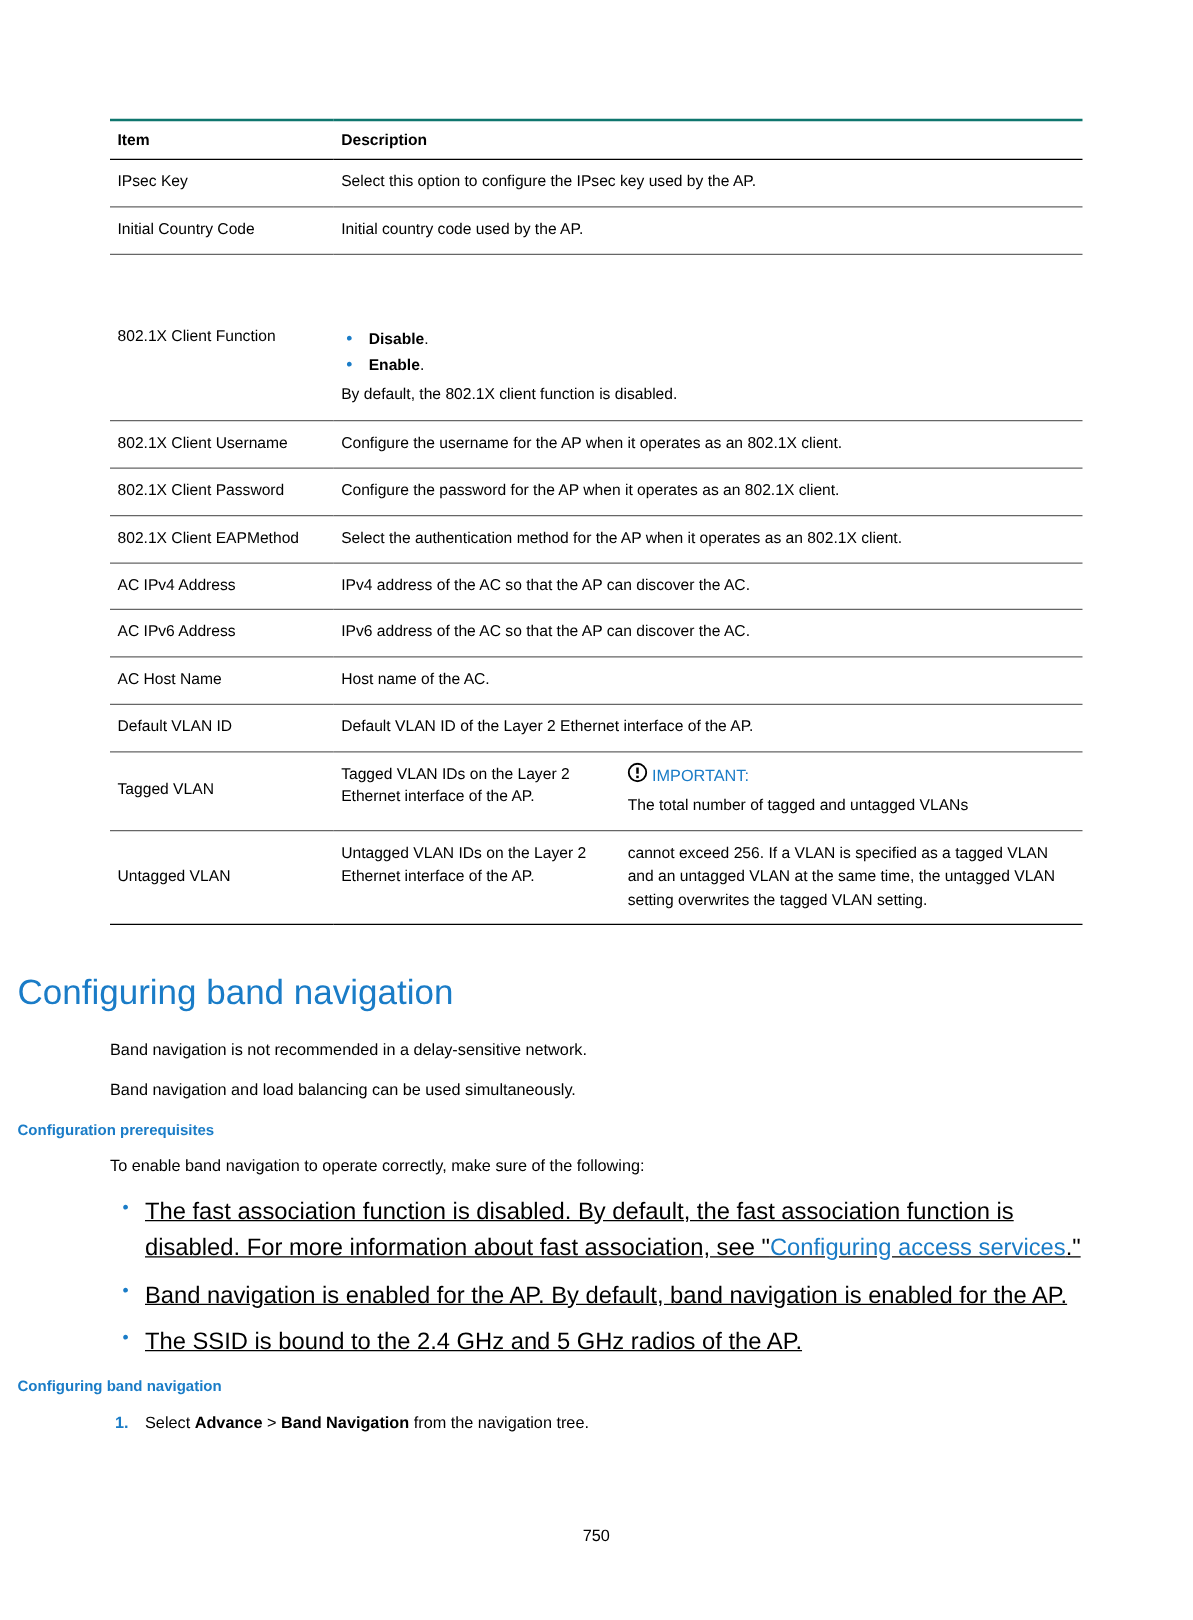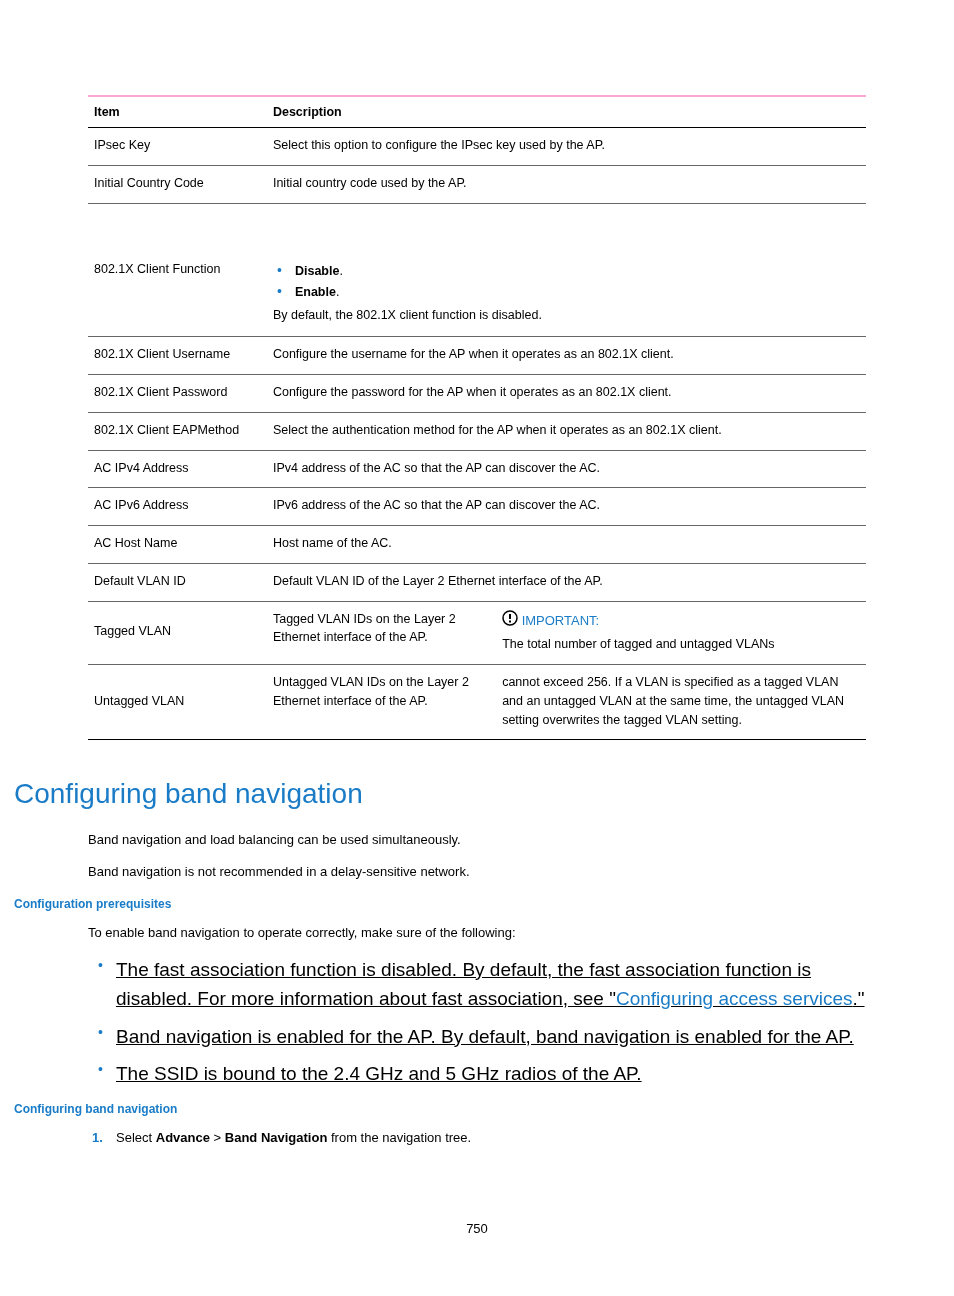--- a/index.html
+++ b/index.html
@@ -13,21 +13,21 @@
     }
     .content {
       padding: 95px 88px 0 88px;
     }
     table {
       width: 100%;
       border-collapse: collapse;
       font-size: 12.5px;
     }
     thead tr {
-      border-top: 2px solid #f9a8d4;
+      border-top: 2px solid #0f766e;
       border-bottom: 1.5px solid #000;
     }
     th {
       text-align: left;
       font-weight: bold;
       padding: 8px 6px;
     }
     th:first-child { width: 23%; }
     tbody tr {
       border-bottom: 1px solid #666;
@@ -220,22 +220,22 @@
             <div class="desc-left">Untagged VLAN IDs on the Layer 2 Ethernet interface of the AP.</div>
             <div class="desc-right">cannot exceed 256. If a VLAN is specified as a tagged VLAN and an untagged VLAN at the same time, the untagged VLAN setting overwrites the tagged VLAN setting.</div>
           </div>
         </td>
       </tr>
     </tbody>
   </table>
 
   <h1>Configuring band navigation</h1>
 
+  <p class="body-text">Band navigation is not recommended in a delay-sensitive network.</p>
   <p class="body-text">Band navigation and load balancing can be used simultaneously.</p>
-  <p class="body-text">Band navigation is not recommended in a delay-sensitive network.</p>
 
   <h3>Configuration prerequisites</h3>
   <p class="body-text">To enable band navigation to operate correctly, make sure of the following:</p>
   <ul class="bullets-body">
     <li>
       <span>The fast association function is disabled. By default, the fast association function is disabled. For more information about fast association, see "</span><span class="link">Configuring access services</span><span>."</span>
     </li>
     <li>Band navigation is enabled for the AP. By default, band navigation is enabled for the AP.</li>
     <li>The SSID is bound to the 2.4 GHz and 5 GHz radios of the AP.</li>
   </ul>

